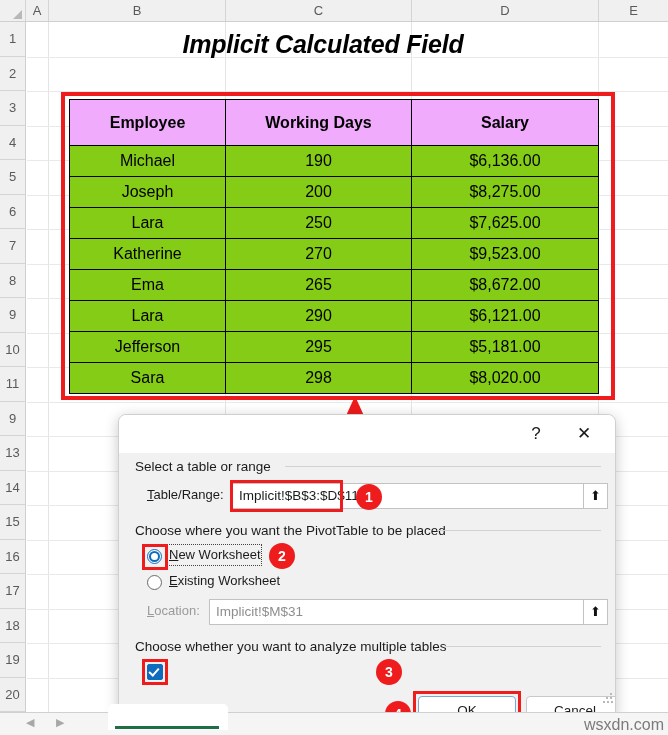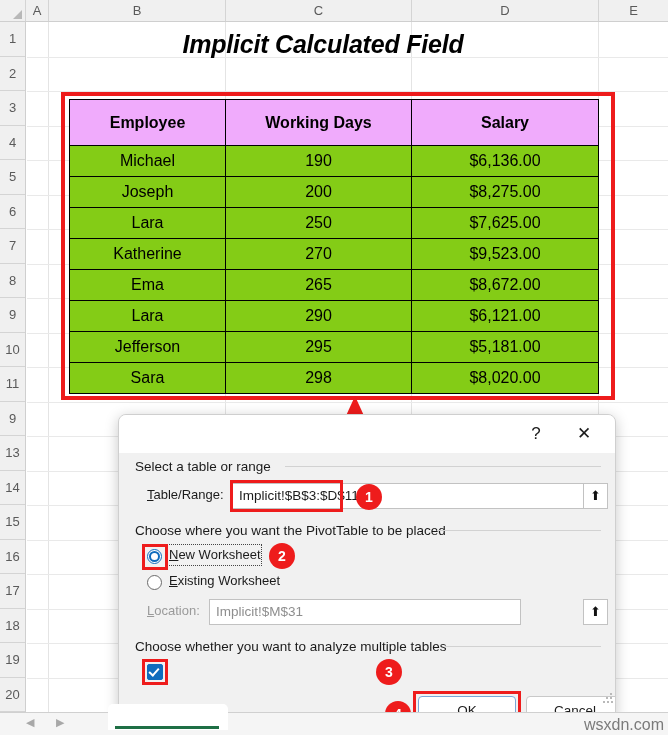--- a/index.html
+++ b/index.html
@@ -571,21 +571,21 @@
       <div class="callout" style="left:150px;top:90px">2</div>
 
       <div class="radio-outer" style="left:28px;top:122px"></div>
       <div class="field-label" style="left:50px;top:120px">
         <span class="und">E</span>xisting Worksheet
       </div>
 
       <div class="field-label dim" style="left:28px;top:150px">
         <span class="und">L</span>ocation:
       </div>
-      <div class="textbox dimtext" style="left:90px;top:146px;width:312px;height:26px">Implicit!$M$31</div>
+      <div class="textbox dimtext" style="left:90px;top:146px;width:375px;height:26px">Implicit!$M$31</div>
       <div class="picker-btn" style="left:464px;top:146px">⬆</div>
 
       <div class="group-label" style="left:16px;top:186px">Choose whether you want to analyze multiple tables</div>
       <div class="group-rule" style="left:326px;top:193px;width:156px"></div>
 
       <div class="checkbox" style="left:28px;top:211px">
         <span class="tick"></span>
       </div>
       <div class="redbox" style="left:23px;top:206px;width:26px;height:26px"></div>
       <div class="callout" style="left:257px;top:206px">3</div>

